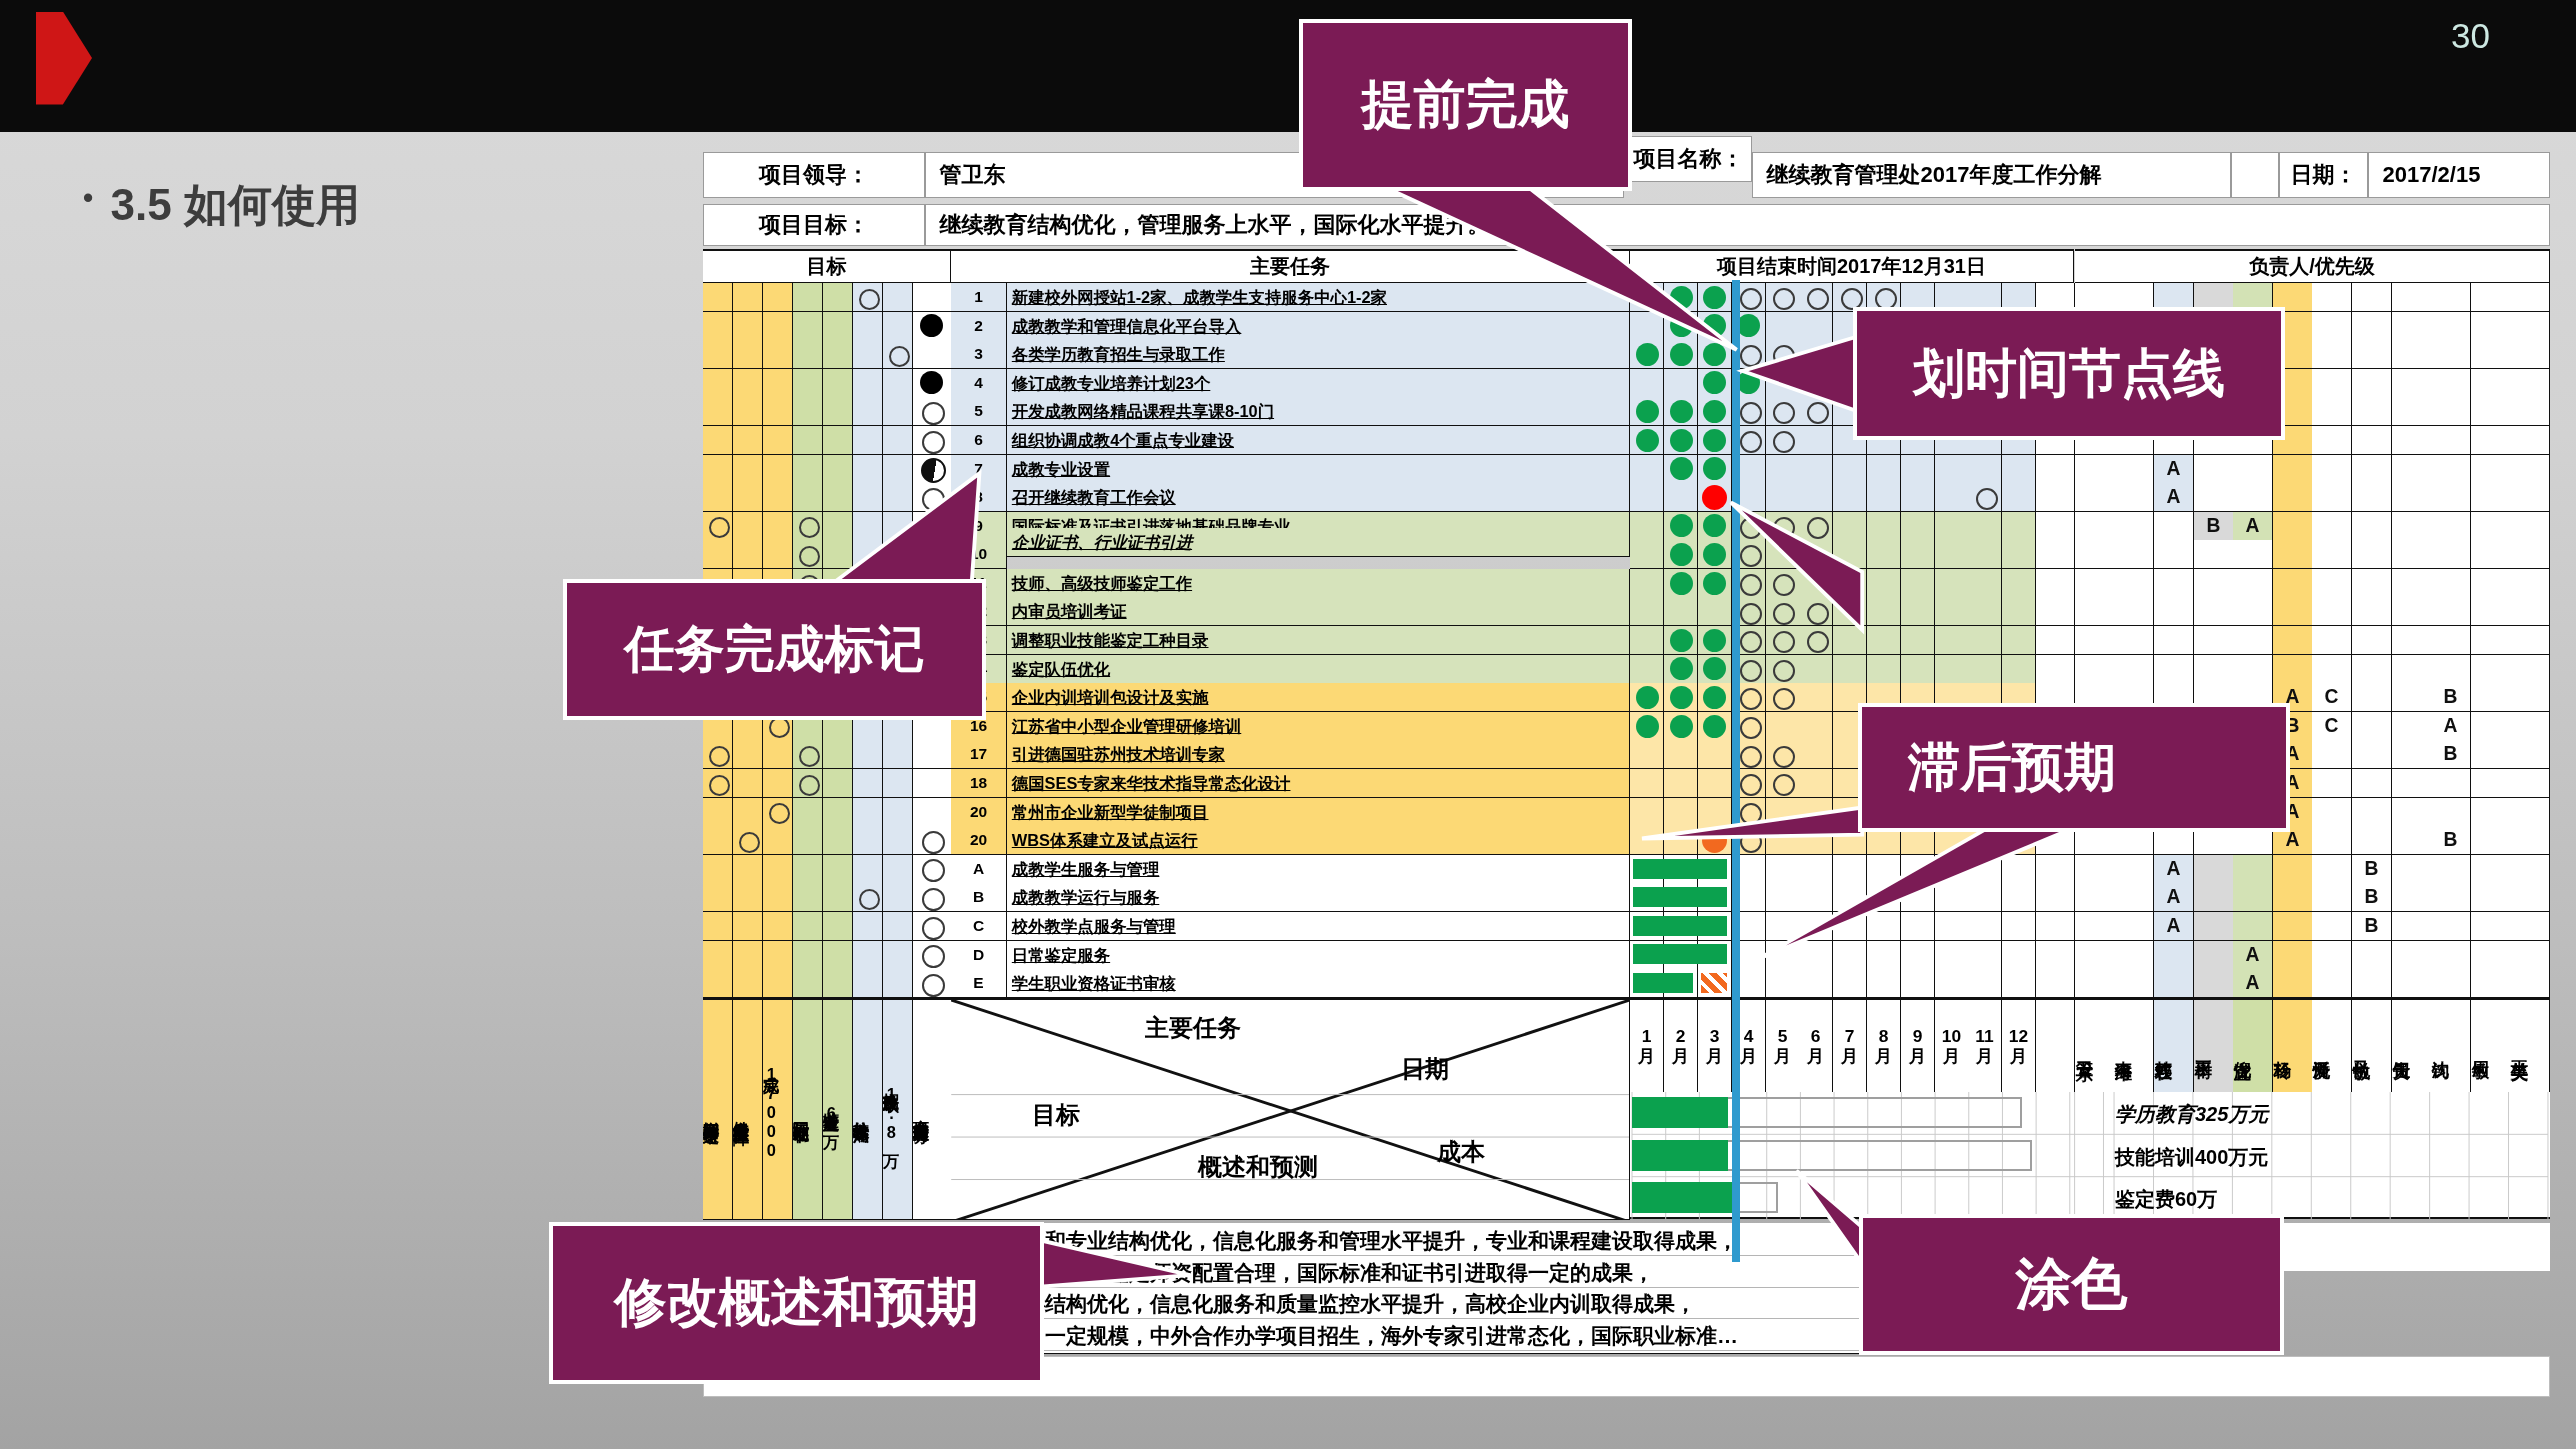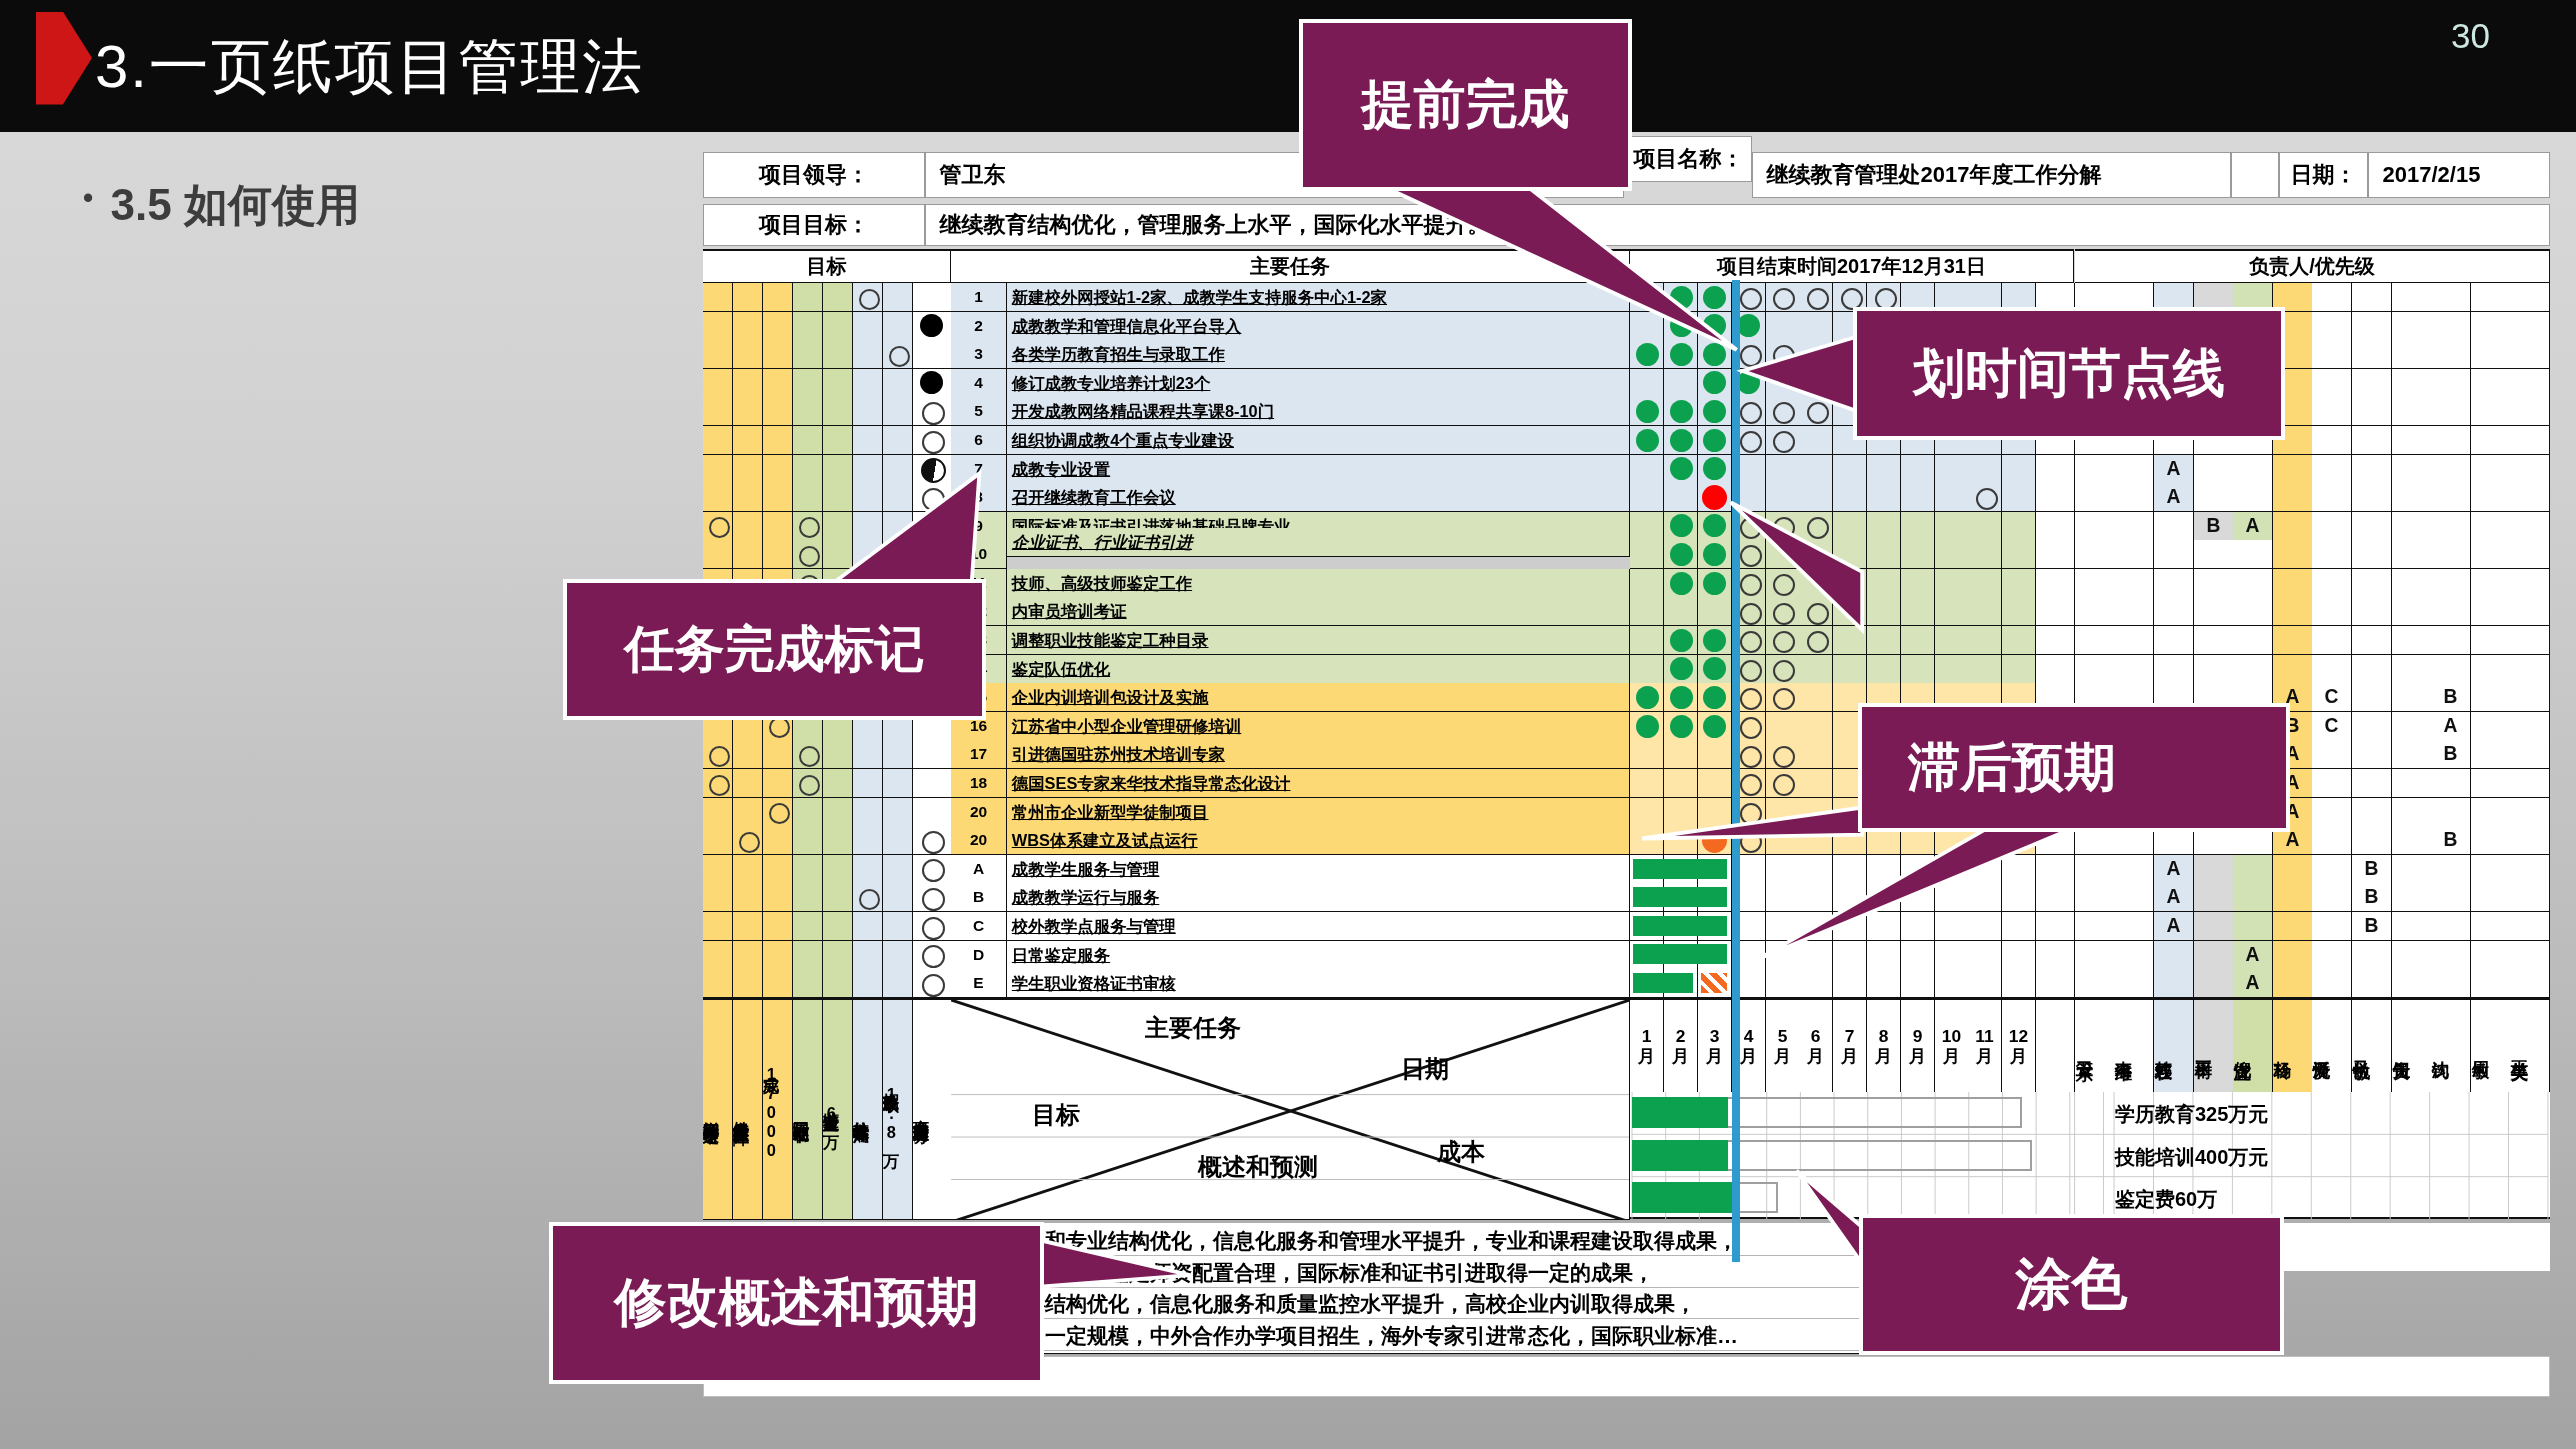--- a/index.html
+++ b/index.html
@@ -36,21 +36,20 @@
   .xlabel{position:absolute;font-size:24px;font-weight:bold;color:#000;white-space:nowrap;z-index:5;}
   .costtext{position:absolute;font-size:20px;font-weight:bold;color:#000;white-space:nowrap;}
   .parline{position:absolute;font-size:21px;font-weight:bold;color:#000;white-space:nowrap;border-bottom:1px solid #b5b5b5;}
 </style>
 </head>
 <body>
 
 <div id="slide">
   <div id="topbar" class="abs"></div>
   <div id="title-glyph" class="abs"></div>
-  <div id="page-title" class="abs">3.一页纸项目管理法</div>
   <div id="page-number" class="abs">30</div>
   <div id="subtitle" class="abs">
     <span class="bullet">•</span><span>3.5 如何使用</span>
   </div>
 
   <div class="abs hcell lab" style="left:703px;top:152px;width:222px;height:46px;">
       <span>项目领导：</span>
     </div>
   <div class="abs hcell val" style="left:925px;top:152px;width:699px;height:46px;">
       <span>管卫东</span>
@@ -1162,21 +1161,21 @@
           <line x1="788" y1="0" x2="788" y2="132" stroke="#c9c9c9" stroke-width="1"></line>
           <line x1="829" y1="0" x2="829" y2="132" stroke="#c9c9c9" stroke-width="1"></line>
           <line x1="870" y1="0" x2="870" y2="132" stroke="#c9c9c9" stroke-width="1"></line>
           <line x1="911" y1="0" x2="911" y2="132" stroke="#c9c9c9" stroke-width="1"></line>
           <line x1="952" y1="0" x2="952" y2="132" stroke="#c9c9c9" stroke-width="1"></line>
           <line x1="0" y1="44" x2="952" y2="44" stroke="#c9c9c9" stroke-width="1"></line>
           <line x1="0" y1="88" x2="952" y2="88" stroke="#c9c9c9" stroke-width="1"></line>
         </svg></div>
       <div class="abs" style="left: 1632px; top: 1097px; width: 390px; height: 31px; background: transparent; border: 2.9px solid rgb(159, 159, 159);"></div>
       <div class="abs" style="left: 1632px; top: 1097px; width: 96px; height: 31px; background: rgb(11, 161, 78);"></div>
-      <div class="costtext" style="left: 2115px; top: 1101px;">学历教育325万元</div>
+      <div class="costtext" style="left: 2115px; top: 1101px; font-style: italic;">学历教育325万元</div>
       <div class="abs" style="left: 1632px; top: 1140px; width: 400px; height: 31px; background: transparent; border: 2.9px solid rgb(159, 159, 159);"></div>
       <div class="abs" style="left: 1632px; top: 1140px; width: 96px; height: 31px; background: rgb(11, 161, 78);"></div>
       <div class="costtext" style="left: 2115px; top: 1144px;">技能培训400万元</div>
       <div class="abs" style="left: 1632px; top: 1182px; width: 146px; height: 31px; background: transparent; border: 2.9px solid rgb(159, 159, 159);"></div>
       <div class="abs" style="left: 1632px; top: 1182px; width: 102px; height: 31px; background: rgb(11, 161, 78);"></div>
       <div class="costtext" style="left: 2115px; top: 1186px;">鉴定费60万</div>
       <div class="abs" style="left: 1732px; top: 280px; width: 7.7px; height: 982px; background: rgb(47, 154, 206); z-index: 40;"></div>
       <div class="abs" style="left: 951px; top: 1223px; width: 1128px; height: 131px; background: rgb(255, 255, 255); border-top: none; border-right: 1.9px solid rgb(16, 16, 16); border-bottom: 1.9px solid rgb(16, 16, 16); border-left: 1.9px solid rgb(16, 16, 16); border-image: initial;"></div>
       <div class="parline" style="left: 961px; top: 1227px; width: 1109px;">教育布局和专业结构优化，信息化服务和管理水平提升，专业和课程建设取得成果，</div>
       <div class="parline" style="left: 961px; top: 1259px; width: 1109px;">制度规范健全，鉴定师资配置合理，国际标准和证书引进取得一定的成果，</div>

